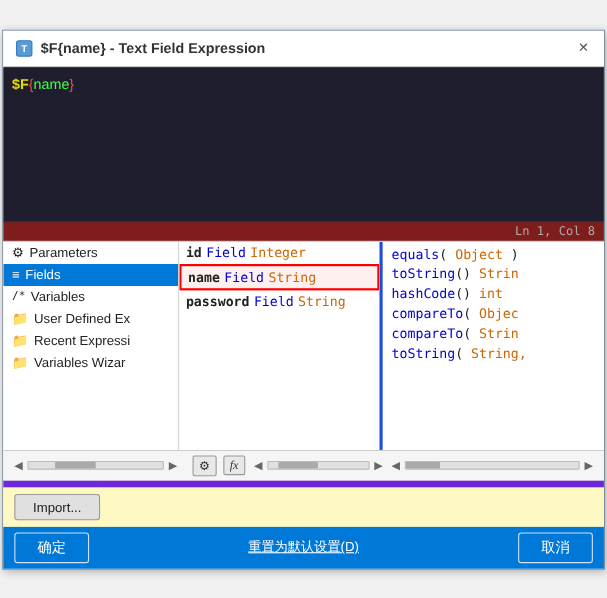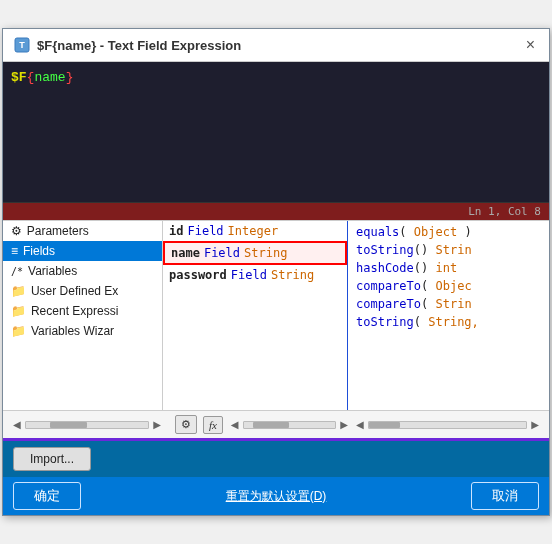--- a/index.html
+++ b/index.html
@@ -49,21 +49,21 @@
       font-size: 16px;
       color: #555;
       line-height: 1;
       padding: 2px 4px;
     }
     .editor-area {
       background: #1e1e2e;
       min-height: 140px;
       padding: 6px 8px;
       position: relative;
-      font-family: Liberation Mono, monospace;
+      font-family: Liberation Sans, sans-serif;
       font-size: 13px;
     }
     .editor-line {
       line-height: 1.6;
     }
     .expr-dollar { color: #e0e000; font-weight: bold; }
     .expr-brace-open { color: #ff4444; }
     .expr-name { color: #44ff44; }
     .expr-brace-close { color: #ff4444; }
     .status-bar {
@@ -102,21 +102,21 @@
       background: #0078d7;
       color: #fff;
     }
     .left-panel-item.selected .item-icon { color: #fff; }
     .item-icon {
       font-size: 12px;
       flex-shrink: 0;
     }
     .middle-panel {
       width: 185px;
-      border-right: 1px solid #1d4ed8;
+      border-right: 3px solid #1d4ed8;
       overflow-y: auto;
       background: #fff;
     }
     .middle-row {
       padding: 3px 6px;
       display: flex;
       align-items: center;
       gap: 4px;
       font-size: 12px;
       font-family: 'Consolas', monospace;
@@ -177,22 +177,22 @@
     }
     .right-toolbar {
       flex: 1;
       display: flex;
       align-items: center;
     }
     .action-buttons-row {
       display: flex;
       padding: 6px 10px;
       gap: 8px;
-      border-top: 3px solid #6d28d9;
-      background: #0369a1;
+      border-top: 6px solid #6d28d9;
+      background: #fef9c3;
     }
     .action-btn {
       background: #e0e0e0;
       border: 1px solid #999;
       border-radius: 3px;
       padding: 4px 16px;
       cursor: pointer;
       font-size: 12px;
       color: #222;
     }

